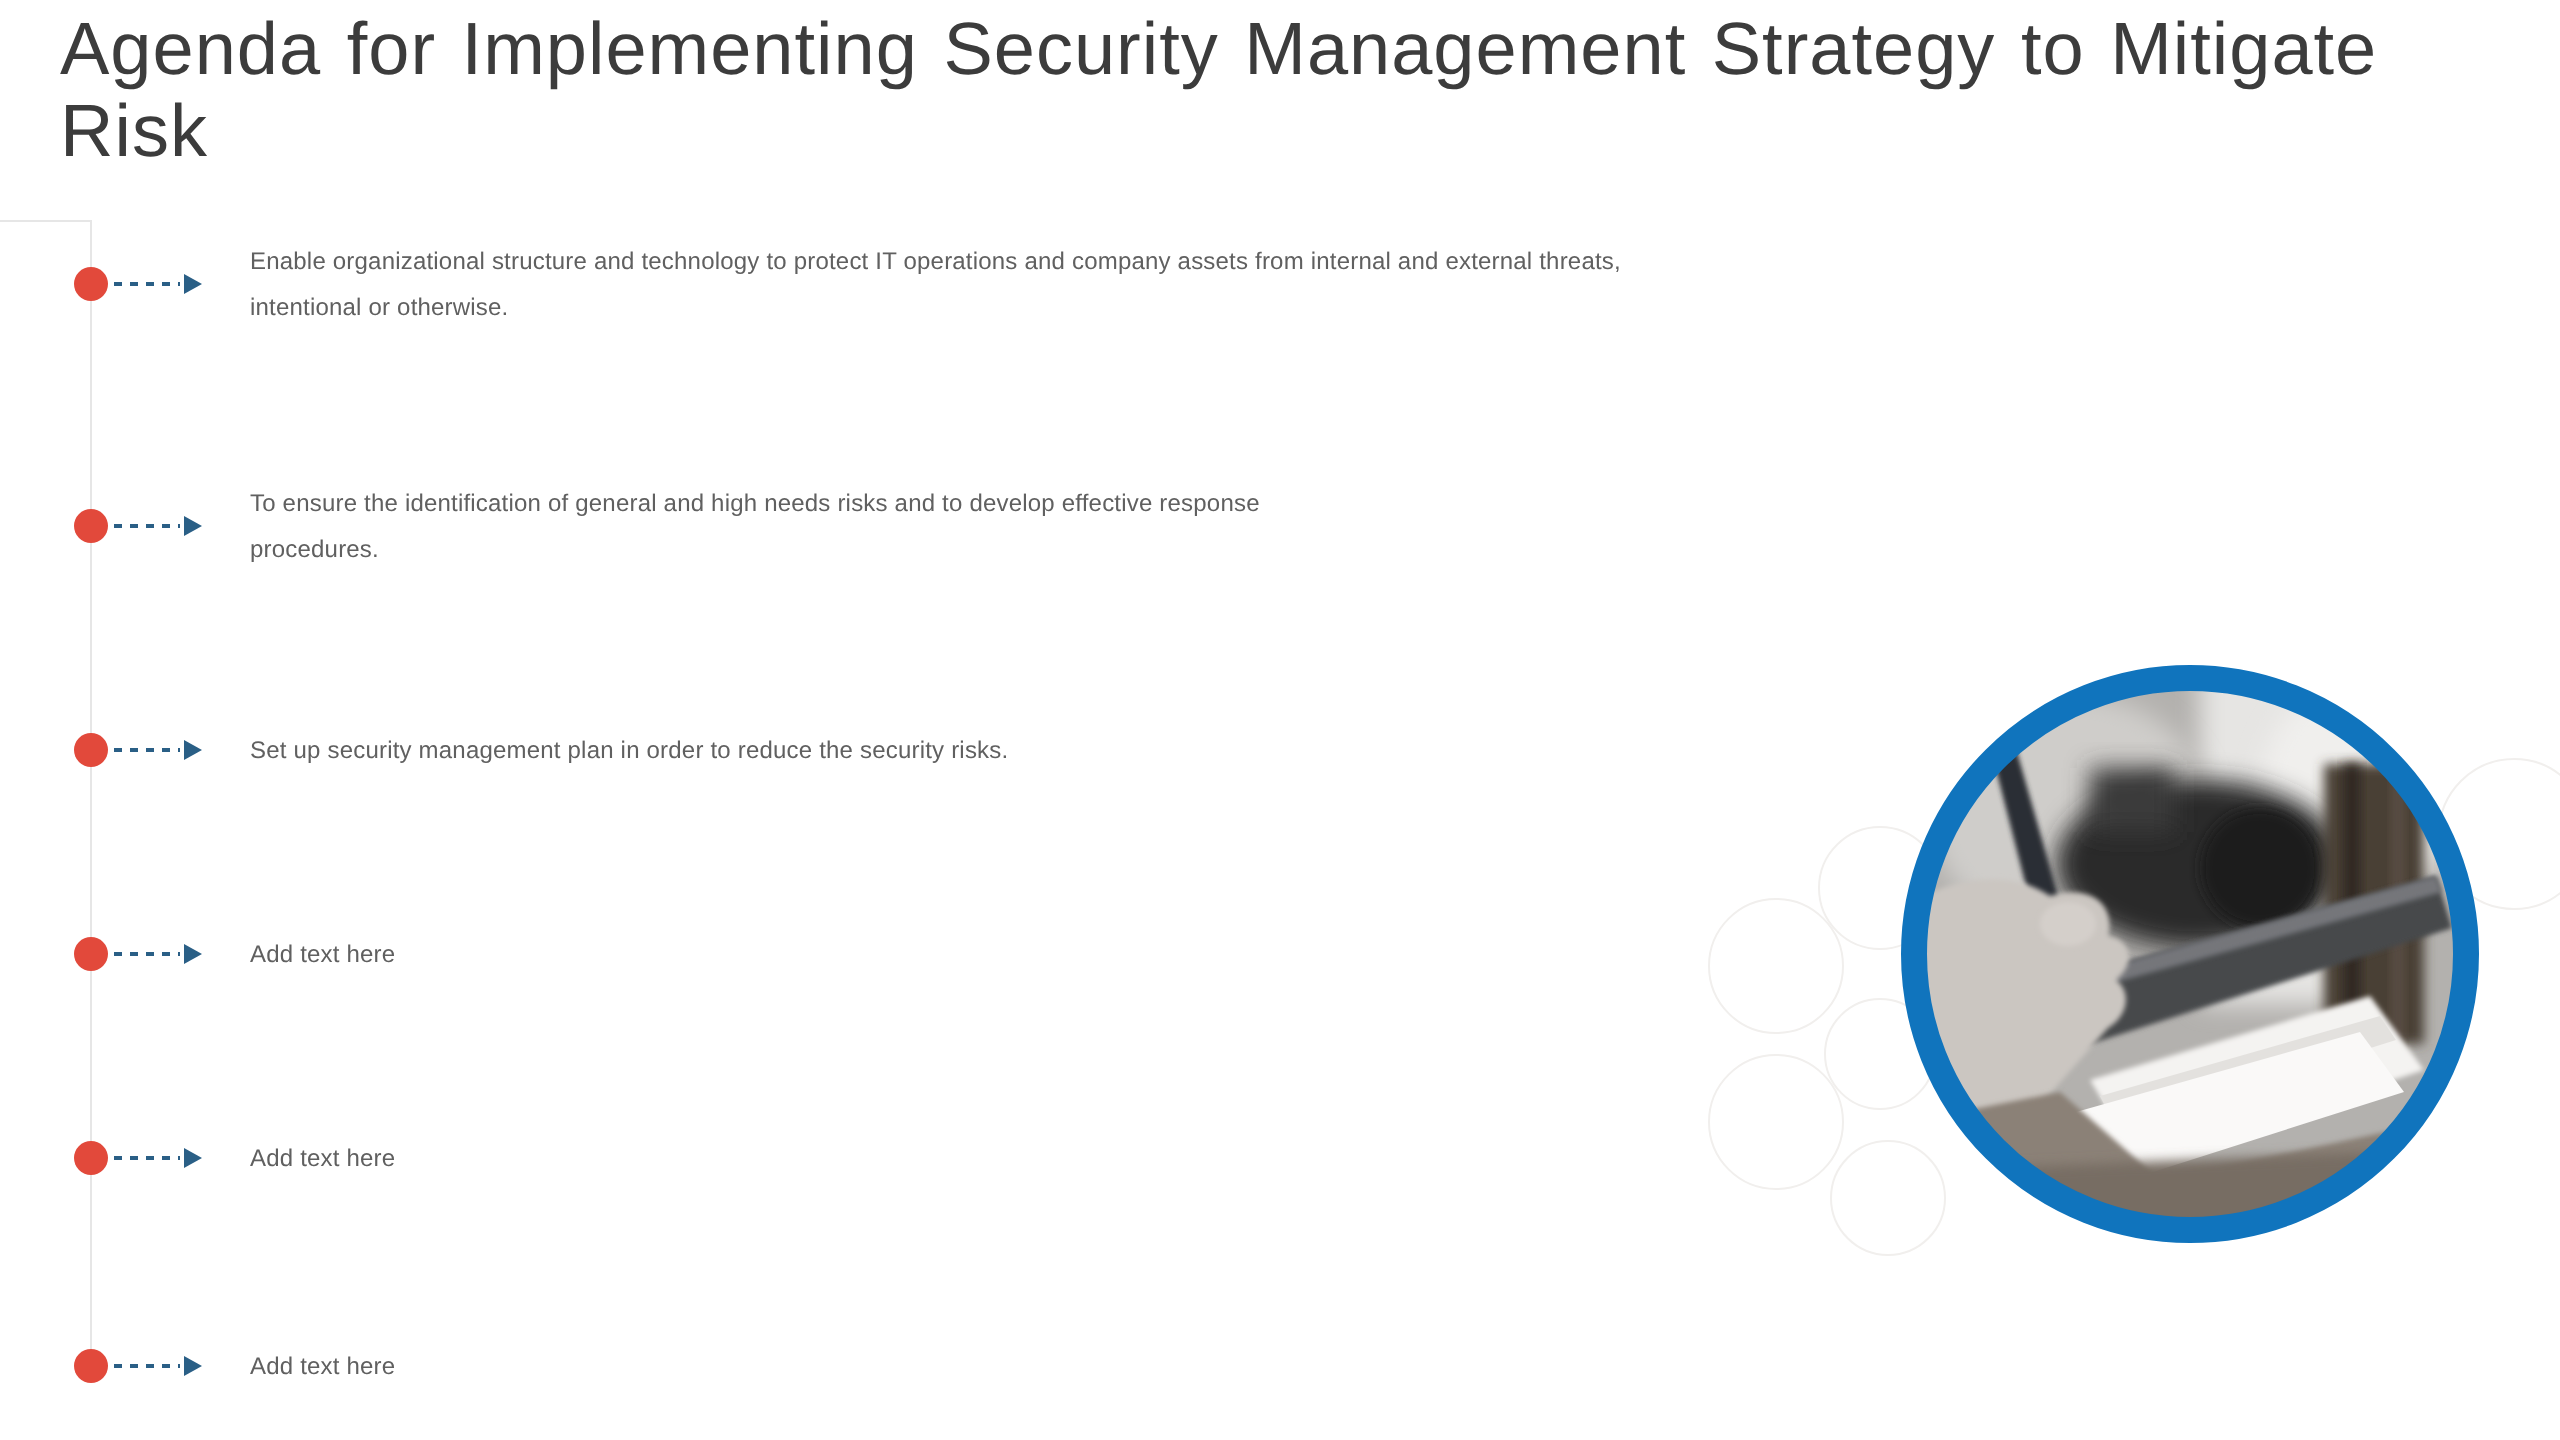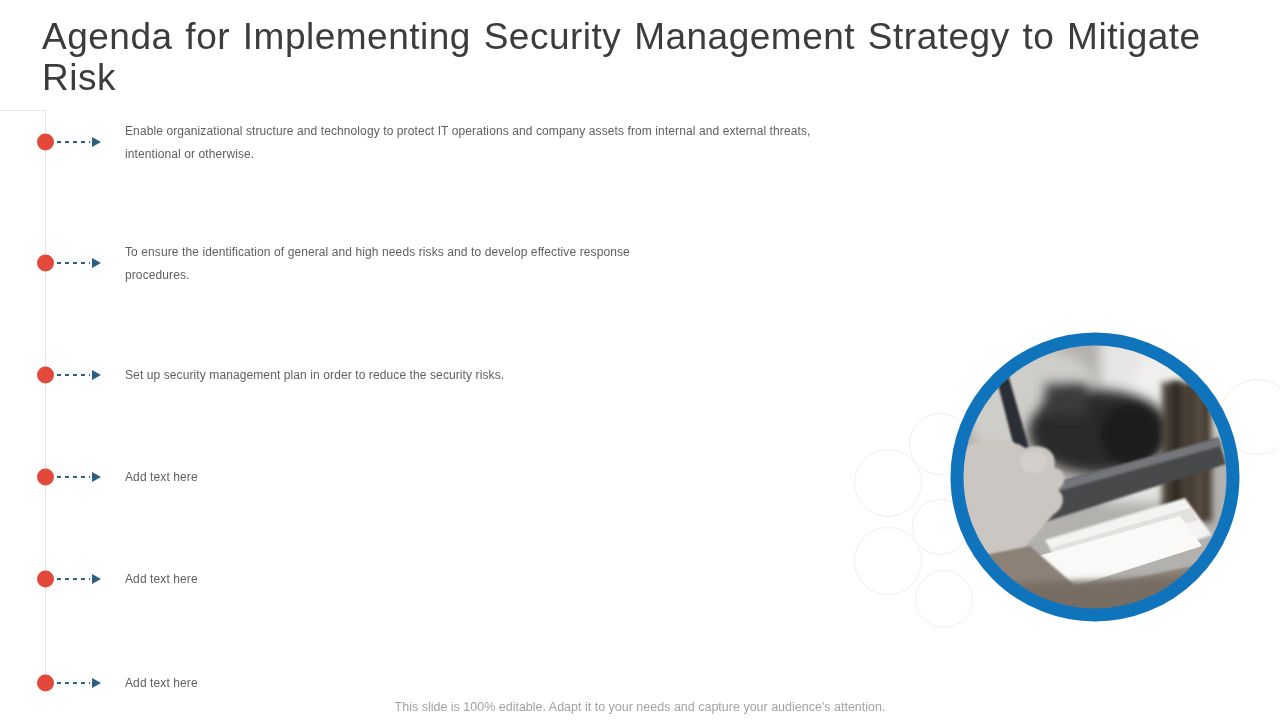--- a/index.html
+++ b/index.html
@@ -11,21 +11,21 @@
     --footer-text:#a3a3a3;
     --photo-ring:#1074bd;
     --decor-circle:#f1efed;
   }
   html,body{margin:0;padding:0;background:#ffffff;}
   .slide{
     position:relative;width:1280px;height:720px;overflow:hidden;background:#ffffff;
     font-family:"Liberation Sans",sans-serif;
   }
   .title{
-    position:absolute;left:30px;top:4px;width:1180px;margin:12px;
+    position:absolute;left:30px;top:4px;width:1180px;margin:0;
     font-size:37px;line-height:41px;font-weight:400;letter-spacing:.5px;word-spacing:2px;
     color:var(--title-text);
   }
   .tl-hline{position:absolute;left:0;top:110px;width:45px;height:1px;background:var(--timeline-line);}
   .tl-vline{position:absolute;left:45px;top:110px;width:1px;height:573px;background:var(--timeline-line);}
   .row{position:absolute;left:0;width:100%;height:0;}
   .dot{
     position:absolute;left:37px;top:0;transform:translateY(-50%);
     width:17px;height:17px;border-radius:50%;background:var(--bullet-dot);
   }
@@ -152,15 +152,14 @@
         <polygon points="95,208 235,166 262,203 120,250" fill="#f4f3f1" filter="url(#b1)"></polygon>
         <polygon points="100,216 240,176 248,188 108,232" fill="#e3e1de"></polygon>
         <polygon points="88,224 230,184 252,214 114,258" fill="#faf9f8"></polygon>
         <path d="M0,230 L80,214 L130,258 L290,224 L290,290 L0,290 Z" fill="#8b8177" filter="url(#b1)"></path>
         <path d="M0,254 L290,242 L290,290 L0,290 Z" fill="#776d63" filter="url(#b3)"></path>
       </g>
       <circle cx="145" cy="145" r="138" fill="none" stroke="var(--photo-ring)" stroke-width="13"></circle>
     </svg>
   </div>
 
-  <div class="footer">This slide is 100% editable. Adapt it to your needs and capture your audience's attention.</div>
 
 </div>
 
 </body></html>

